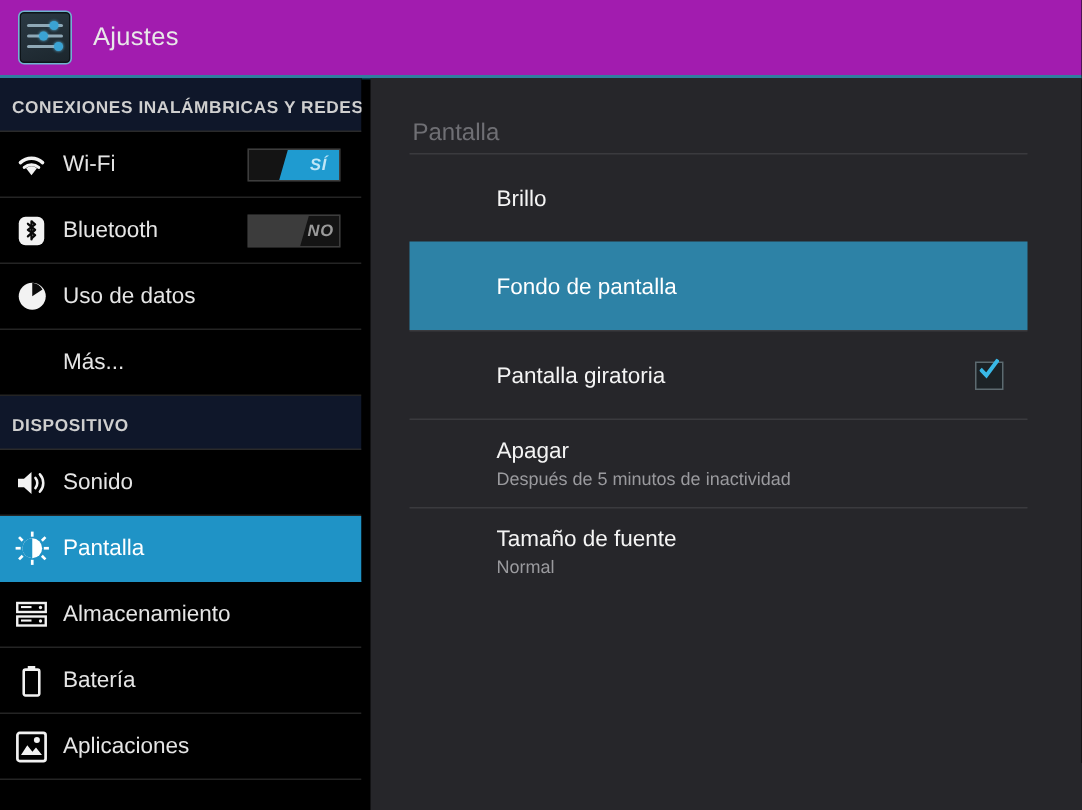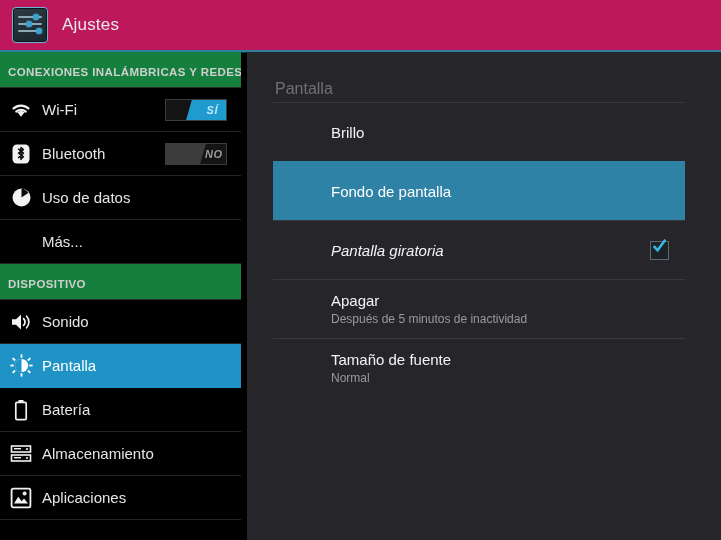--- a/index.html
+++ b/index.html
@@ -19,21 +19,21 @@
     width: 721px;
     height: 540px;
     background: #000000;
   }
 
   
   .header {
     position: absolute;
     left: 0; top: 0;
     width: 721px; height: 50px;
-    background: #be185d;
+    background: #a21caf;
     display: flex;
     align-items: center;
     box-sizing: border-box;
     padding-left: 12px;
   }
   .app-icon {
     width: 34px; height: 34px;
     border-radius: 4px;
     background: linear-gradient(160deg, #2b3a44 0%, #1b252c 100%);
     border: 1px solid #6fb4cf;
@@ -87,21 +87,21 @@
   .section-head {
     color: #cfcfcf;
     font-size: 11.5px;
     font-weight: bold;
     letter-spacing: .4px;
     padding: 0 0 0 8px;
     height: 36px;
     line-height: 40px;
     box-sizing: border-box;
     border-bottom: 1px solid #2a2a2a;
-    background: #15803d;
+    background: #0f172a;
     white-space: nowrap;
   }
   .nav-item {
     position: relative;
     height: 44px;
     display: flex;
     align-items: center;
     border-bottom: 1px solid #242424;
     box-sizing: border-box;
     background: #000;
@@ -203,21 +203,21 @@
     box-sizing: border-box;
     padding-left: 58px;
     padding-right: 10px;
     justify-content: flex-end;
   }
   .row.first { border-top: 1px solid #3a3a3e; }
   .row.highlight {
     background: #2d82a6;
     border-top-color: transparent;
   }
-  .row.highlight + .row { border-top-color: #3a3a3e; font-style: italic; }
+  .row.highlight + .row { border-top-color: #3a3a3e; }
   .row-text { flex: 1 1 auto; }
   .row-title {
     color: #f4f4f4;
     font-size: 15px;
     line-height: 19px;
   }
   .row.highlight .row-title { color: #ffffff; }
   .row-sub {
     color: #9a9a9e;
     font-size: 12px;
@@ -332,44 +332,44 @@
             <rect x="18.2" y="16.0" width="1.8" height="3.4" transform="rotate(-45 19.1 17.7)"></rect>
           </g>
           <path d="M11.5 4.9 A6.6 6.6 0 0 0 11.5 18.1 Z" fill="#1f93c6"></path>
         </svg>
       </div>
       <div class="nav-label">Pantalla</div>
     </div>
 
     <div class="nav-item">
       <div class="nav-ico">
-        <svg width="16" height="22" viewBox="0 0 16 22">
-          <rect x="5.5" y="1" width="5" height="2.4" fill="#f2f2f2"></rect>
-          <rect x="2.8" y="3.4" width="10.4" height="17.2" rx="1.2" fill="none" stroke="#f2f2f2" stroke-width="1.7"></rect>
-        </svg>
-      </div>
-      <div class="nav-label">Batería</div>
-    </div>
-
-    <div class="nav-item">
-      <div class="nav-ico">
         <svg width="22" height="19" viewBox="0 0 22 19">
           <rect x="1.5" y="2" width="19" height="6" fill="none" stroke="#f2f2f2" stroke-width="1.6"></rect>
           <rect x="1.5" y="11" width="19" height="6" fill="none" stroke="#f2f2f2" stroke-width="1.6"></rect>
           <rect x="4" y="4" width="7" height="1.4" fill="#f2f2f2"></rect>
           <rect x="4" y="13" width="7" height="1.4" fill="#f2f2f2"></rect>
           <circle cx="17" cy="5" r="1.1" fill="#f2f2f2"></circle>
           <circle cx="17" cy="14" r="1.1" fill="#f2f2f2"></circle>
         </svg>
       </div>
       <div class="nav-label">Almacenamiento</div>
     </div>
 
     <div class="nav-item">
       <div class="nav-ico">
+        <svg width="16" height="22" viewBox="0 0 16 22">
+          <rect x="5.5" y="1" width="5" height="2.4" fill="#f2f2f2"></rect>
+          <rect x="2.8" y="3.4" width="10.4" height="17.2" rx="1.2" fill="none" stroke="#f2f2f2" stroke-width="1.7"></rect>
+        </svg>
+      </div>
+      <div class="nav-label">Batería</div>
+    </div>
+
+    <div class="nav-item">
+      <div class="nav-ico">
         <svg width="22" height="22" viewBox="0 0 22 22">
           <rect x="1.6" y="1.6" width="18.8" height="18.8" rx="1.6" fill="none" stroke="#f2f2f2" stroke-width="1.8"></rect>
           <path d="M4 16.4 L8.2 9.8 L11.6 14.2 L14 11.4 L18 16.4 Z" fill="#f2f2f2"></path>
           <circle cx="14.6" cy="6.4" r="2" fill="#f2f2f2"></circle>
         </svg>
       </div>
       <div class="nav-label">Aplicaciones</div>
     </div>
 
   </div>

